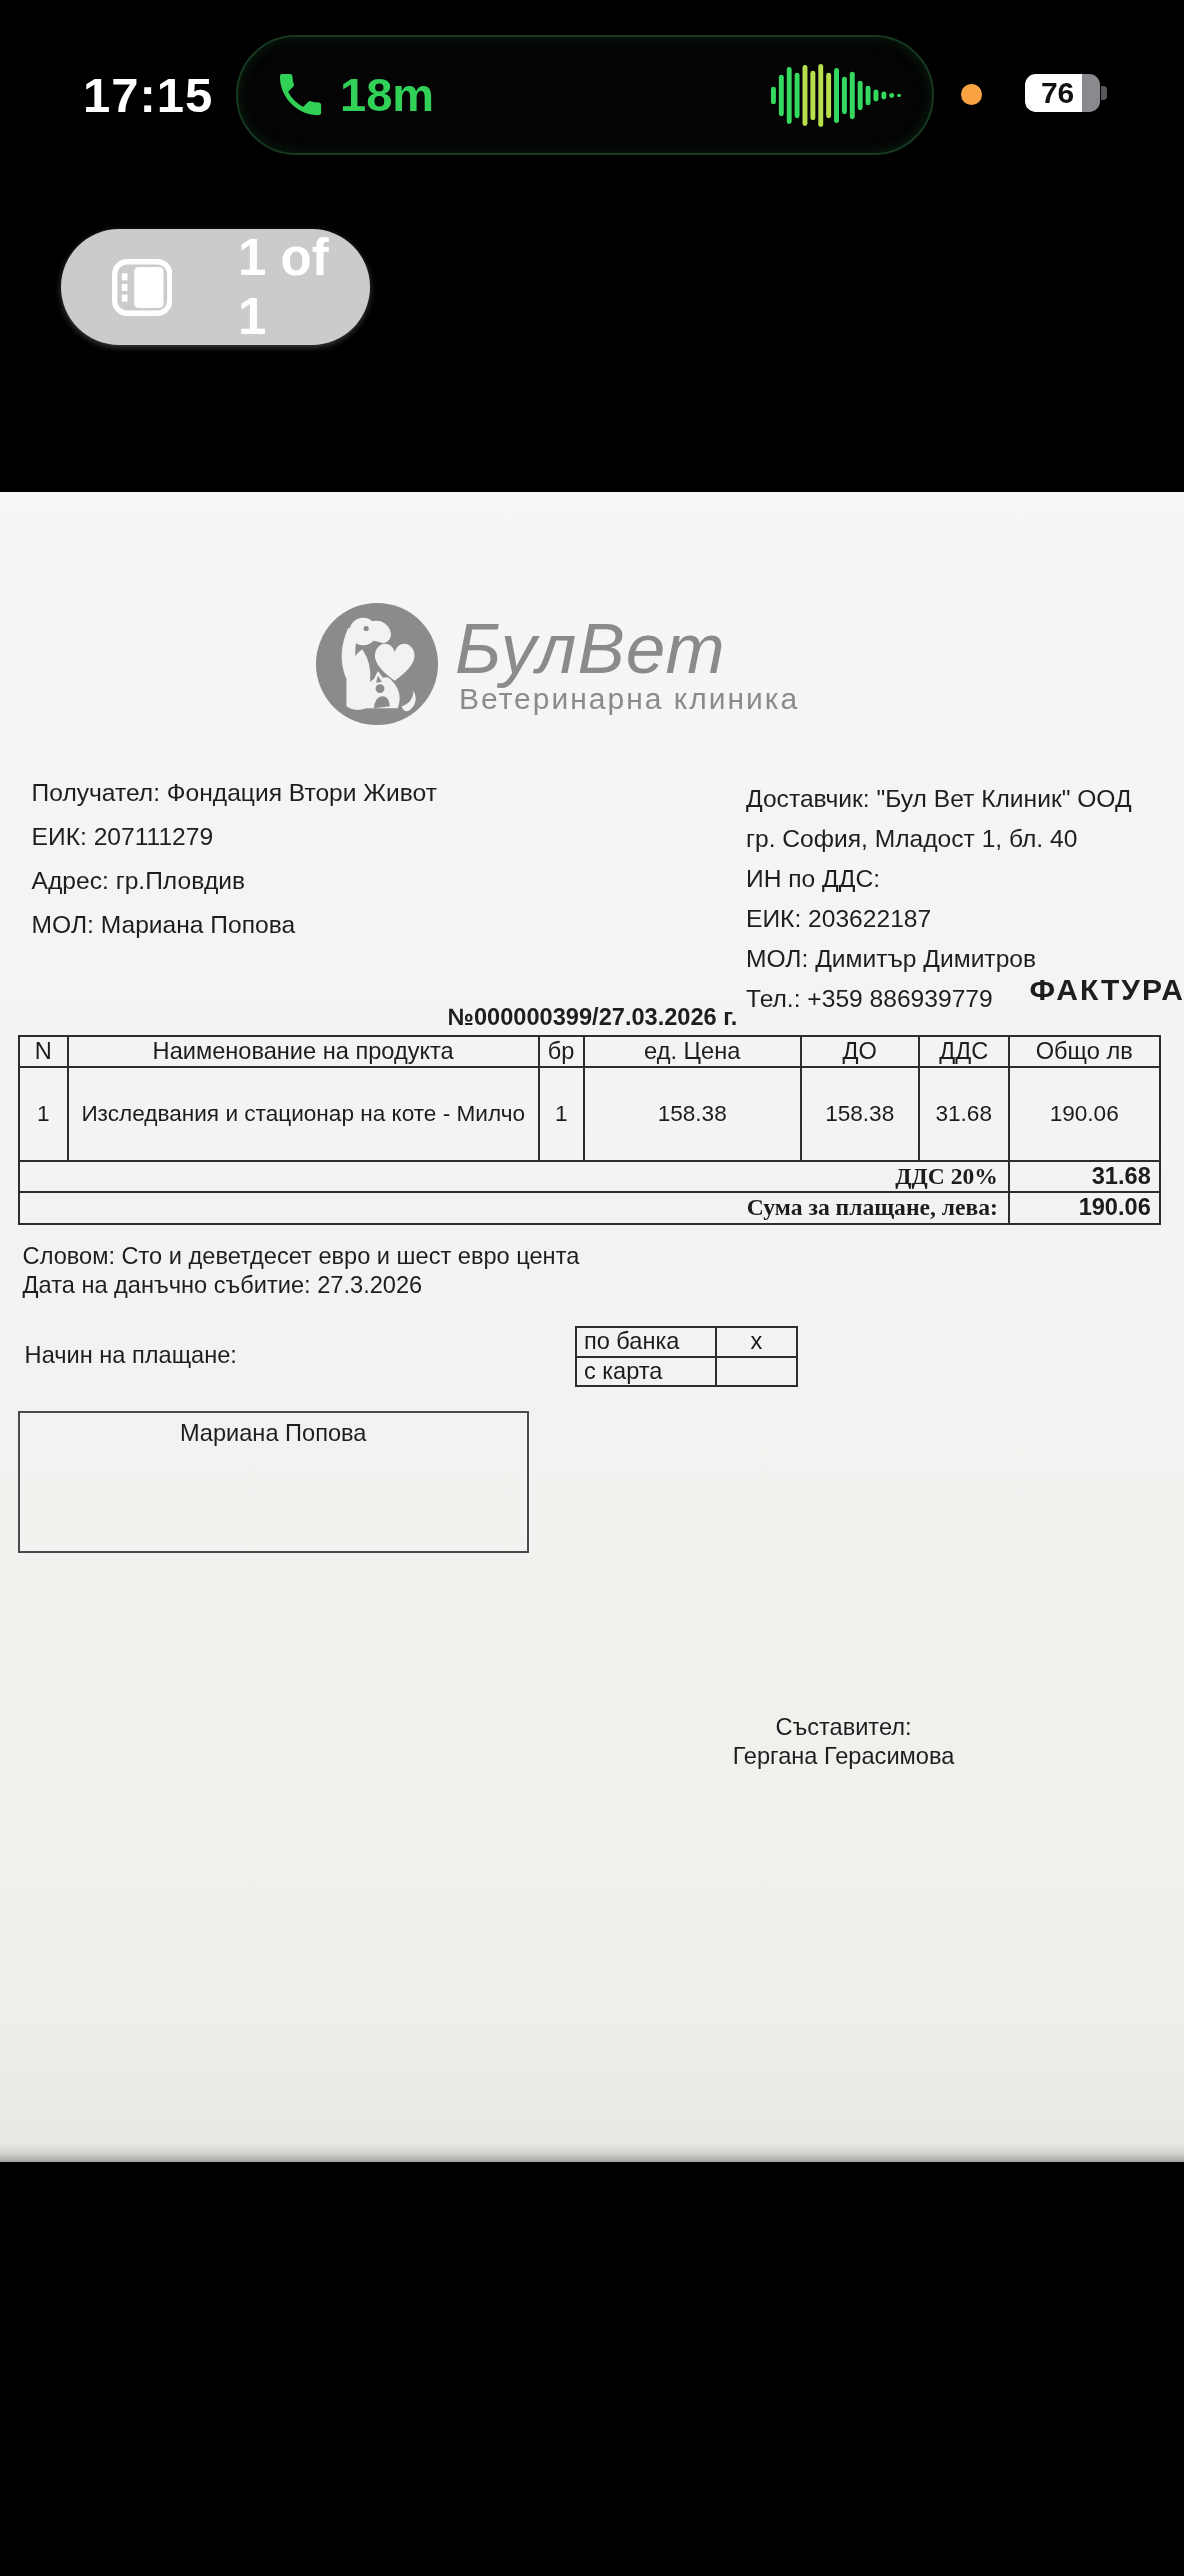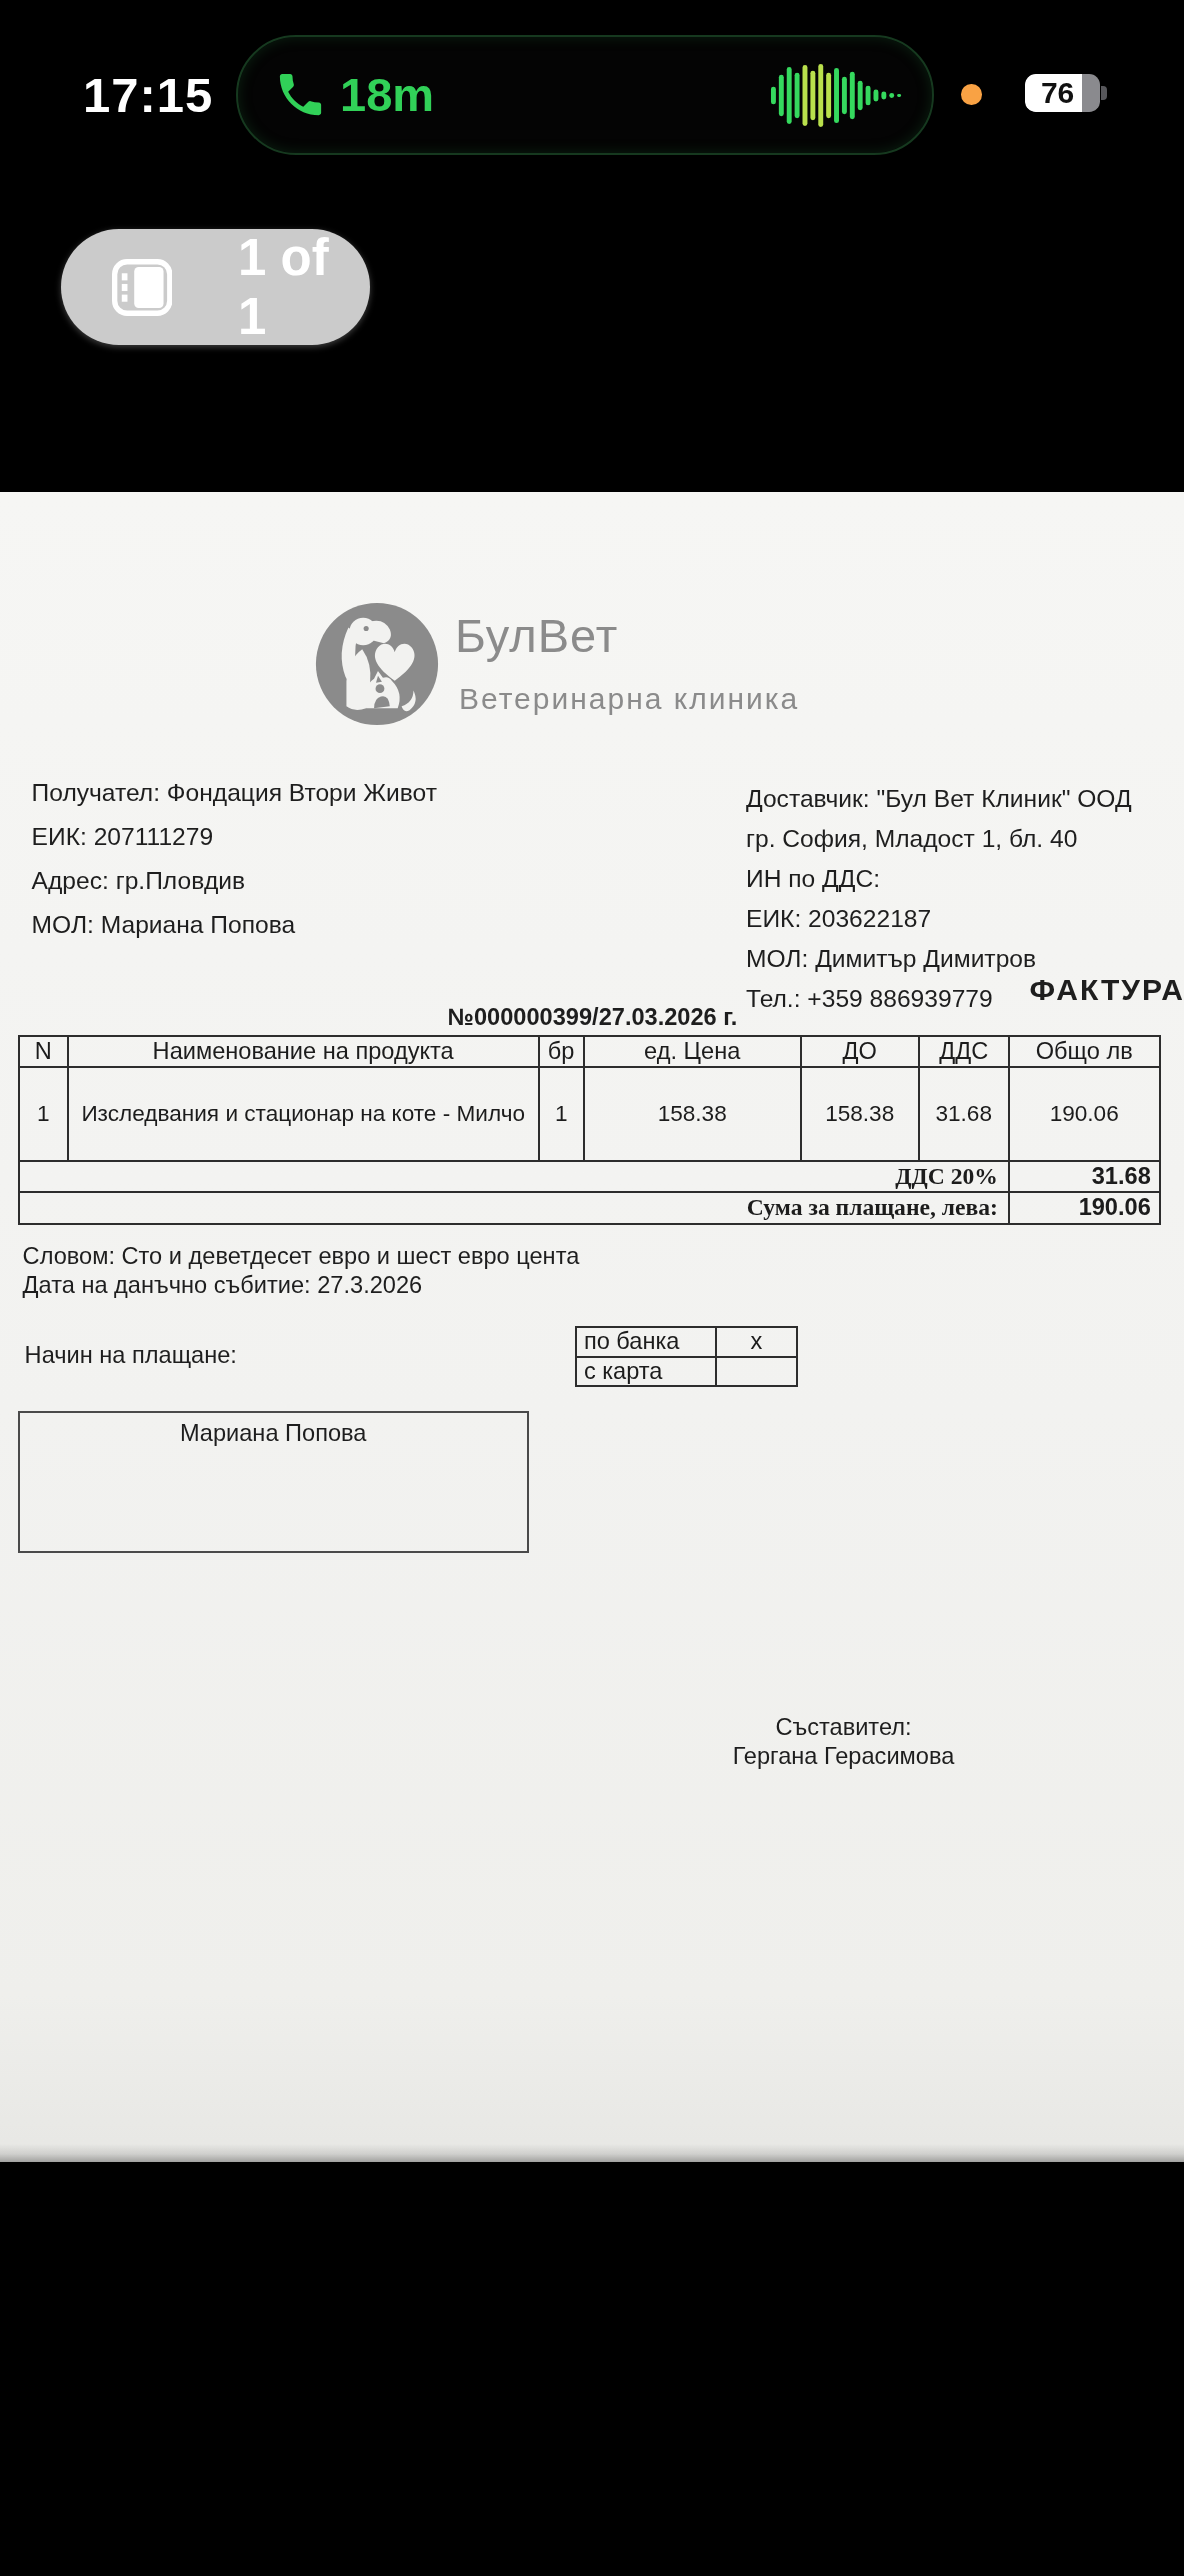--- a/index.html
+++ b/index.html
@@ -38,21 +38,21 @@
 
   
   .paper{position:absolute;left:0;top:492px;width:1185px;height:1670px;
          background:linear-gradient(180deg,#f6f6f4 0%,#f2f2f0 55%,#efefec 90%,#e7e7e4 100%);
          color:#1e1e1e;}
   .paper::after{content:"";position:absolute;left:0;right:0;bottom:0;height:17.7px;
          background:linear-gradient(180deg,rgba(0,0,0,0) 0%,rgba(0,0,0,.10) 55%,rgba(0,0,0,.30) 100%);}
   .abs{position:absolute;}
 
   
-  .brand{position:absolute;left:455px;top:116px;color:#8b8b8b;font-size:47px;letter-spacing:1px;}
+  .brand{position:absolute;left:455px;top:116px;color:#8b8b8b;font-size:71px;letter-spacing:1px;font-style:italic;}
   .tagline{position:absolute;left:459px;top:190px;color:#8b8b8b;font-size:30px;letter-spacing:2px;}
 
   
   .addr{font-size:24.6px;line-height:32px;white-space:nowrap;}
   .addr div{margin:12px;}
   .recipient{left:19.6px;top:273px;}
   .recipient div:nth-child(3){margin-top:3.9px;}
   .supplier{left:734px;top:281px;line-height:28px;}
 
   

